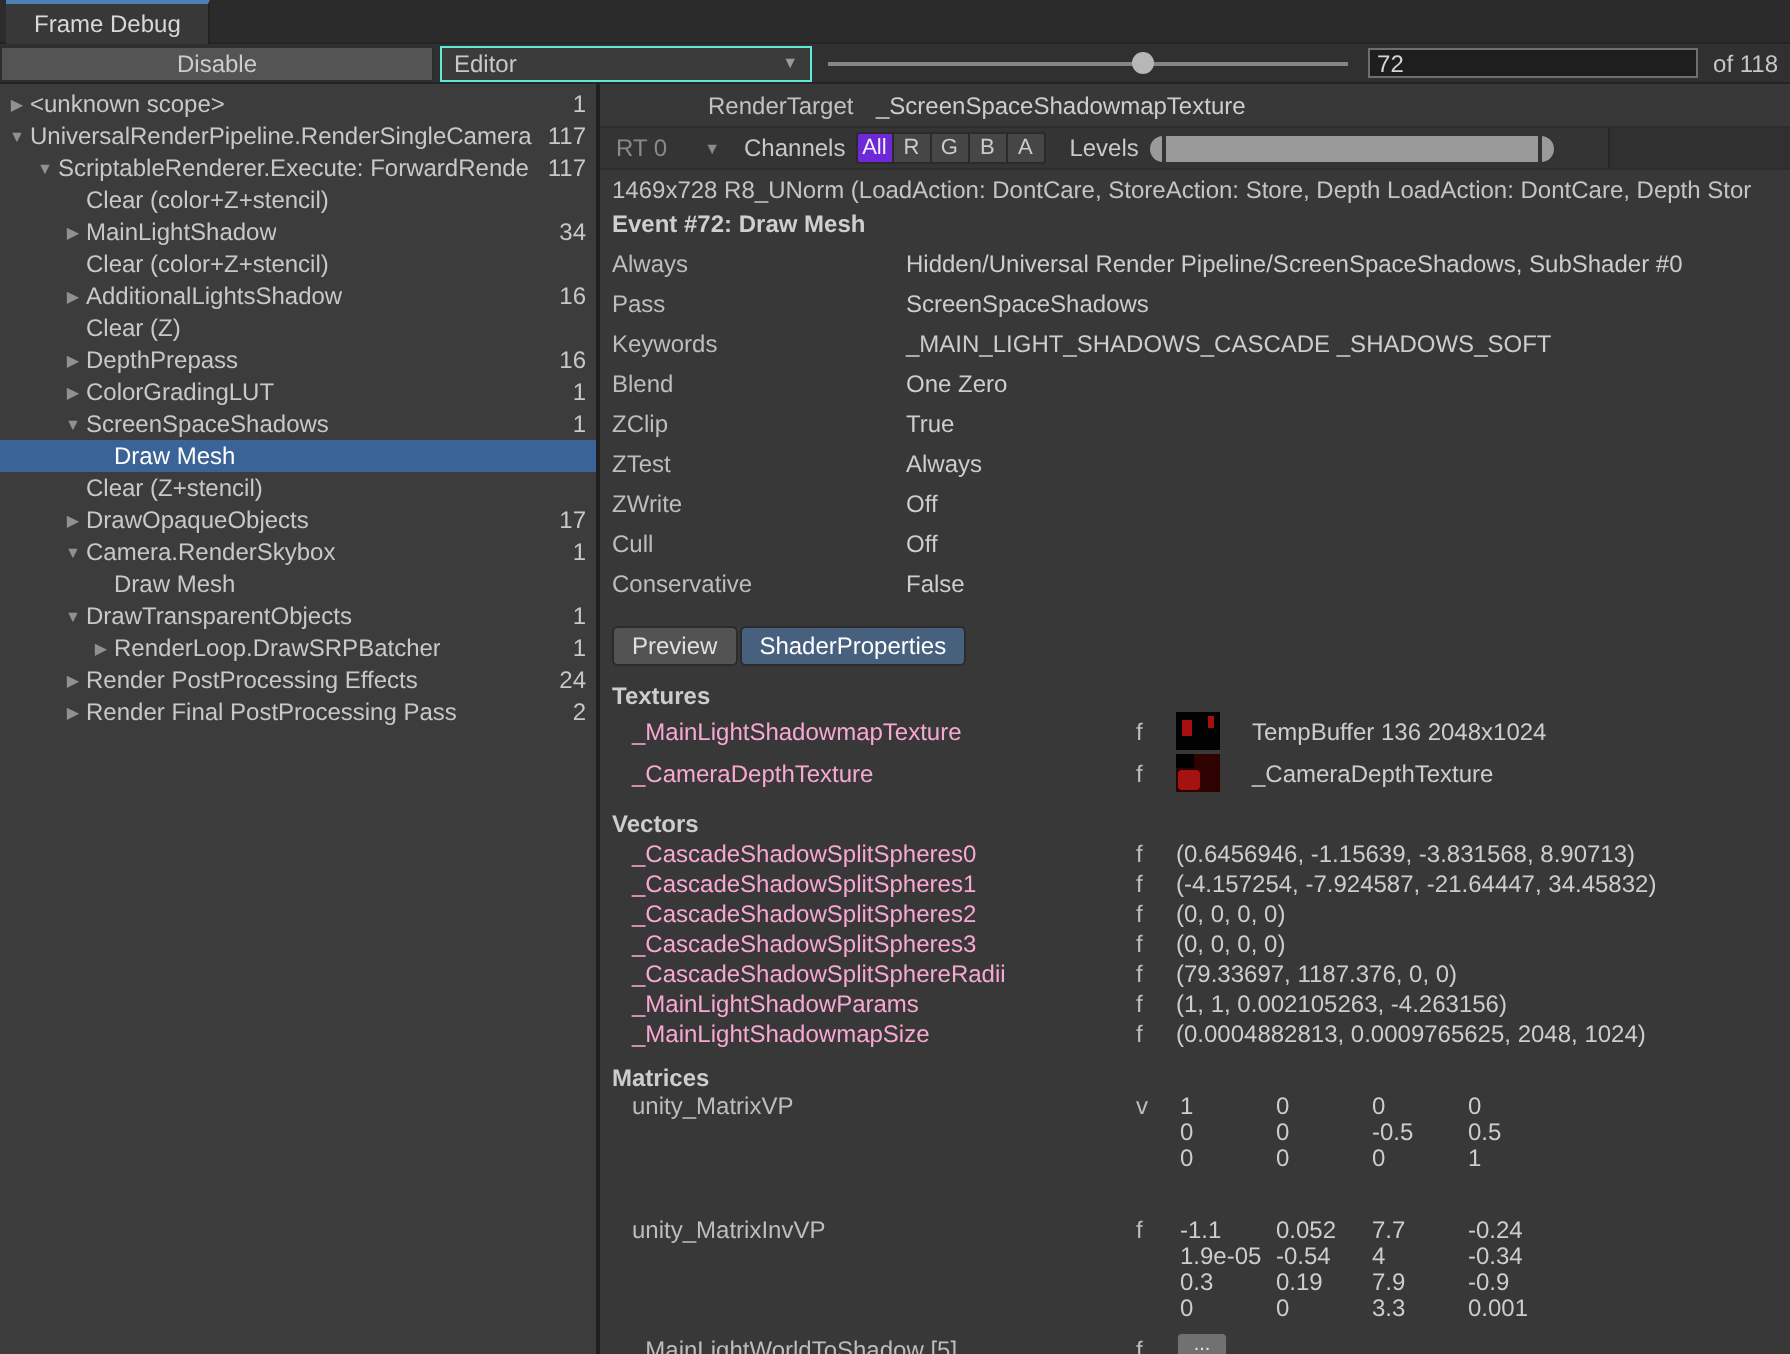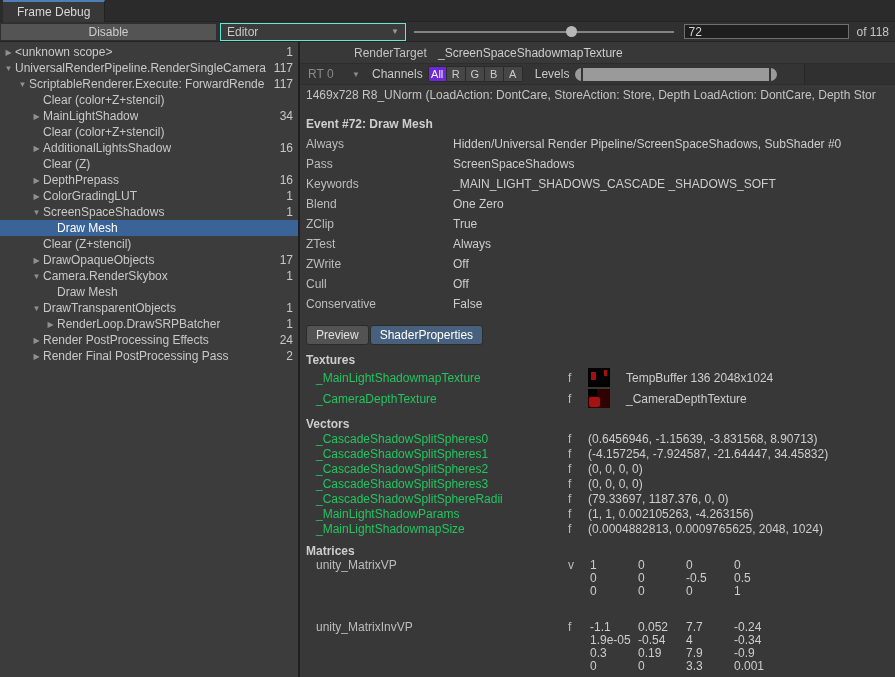--- a/index.html
+++ b/index.html
@@ -49,32 +49,32 @@
   .chan:last-child{border-radius:0 2px 2px 0;}
   .chan.active{background:#6d28d9;color:#f2f2f2;}
   .levels-label{margin:0 6px 0 12px;color:#c8c8c8;}
   .levels-bar{width:202px;height:13px;position:relative;}
   .levels-fill{position:absolute;inset:0;background:#9a9a9a;border-radius:7px;}
   .levels-fill::before,.levels-fill::after{content:'';position:absolute;top:0;bottom:0;width:2px;background:#343434;}
   .levels-fill::before{left:6px;} .levels-fill::after{right:6px;}
   .strip-rest{position:absolute;left:504px;right:0;top:0;bottom:0;background:#303030;border-left:1px solid #272727;}
 
   .info-row{height:18px;padding:3px 0 0 6px;white-space:nowrap;overflow:hidden;color:#c4c4c4;}
-  .event-title{height:18px;padding:2px 0 0 6px;font-weight:bold;color:#cfcfcf;margin-top:12px;}
+  .event-title{height:18px;padding:2px 0 0 6px;font-weight:bold;color:#cfcfcf;}
   .kv{position:relative;height:20px;}
   .kv .k{position:absolute;left:6px;top:4px;color:#bdbdbd;}
   .kv .v{position:absolute;left:153px;top:4px;color:#cdcdcd;white-space:nowrap;}
 
   .tabs{margin:12px 0 0 6px;display:flex;gap:1px;}
   .ptab{height:20px;padding:0 9px;line-height:19px;background:#535353;border:1px solid #2b2b2b;border-radius:3px;color:#e0e0e0;}
   .ptab.active{background:#46607e;color:#ffffff;}
 
   .sec-header{margin:6px 0 0 0;padding:2px 0 0 6px;height:16px;font-weight:bold;color:#cdcdcd;}
   .prow{position:relative;height:21px;}
-  .prow .nm{position:absolute;left:16px;top:4px;color:#22c55e;white-space:nowrap;}
+  .prow .nm{position:absolute;left:16px;top:4px;color:#f9a8d4;white-space:nowrap;}
   .prow .tp{position:absolute;left:268px;top:4px;color:#bdbdbd;}
   .prow .val{position:absolute;left:288px;top:4px;color:#cdcdcd;white-space:nowrap;}
   .tex-row{height:21px;}
   .tex-row .val{left:326px;}
   .thumb{position:absolute;left:288px;top:1px;width:22px;height:19px;background:#020202;overflow:hidden;}
   .thumb-shadowmap::before{content:'';position:absolute;left:3px;top:4px;width:5px;height:8px;background:#a60f0f;box-shadow:12px -3px 0 -1px #a60f0f;}
   .thumb-depth{background:#2f0202;}
   .thumb-depth::before{content:'';position:absolute;left:0;top:0;width:9px;height:7px;background:#000000;}
   .thumb-depth::after{content:'';position:absolute;left:1px;top:8px;width:11px;height:10px;background:#a51212;border-radius:2px;}
   .vec-row{height:15px;}

